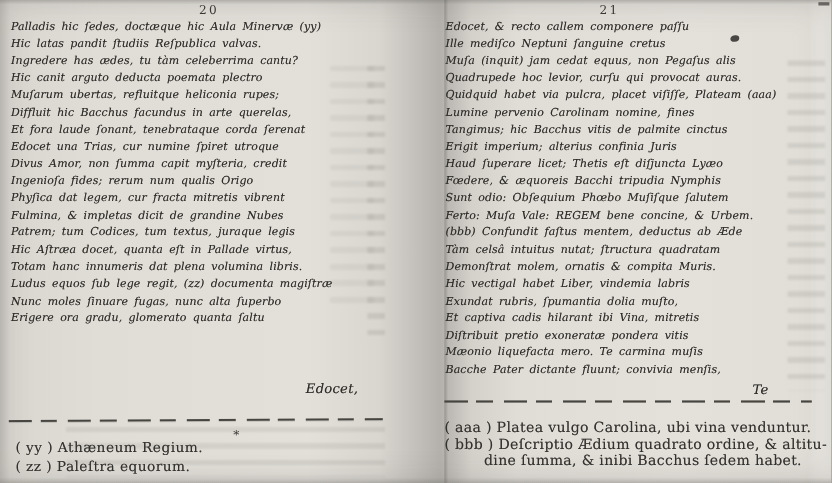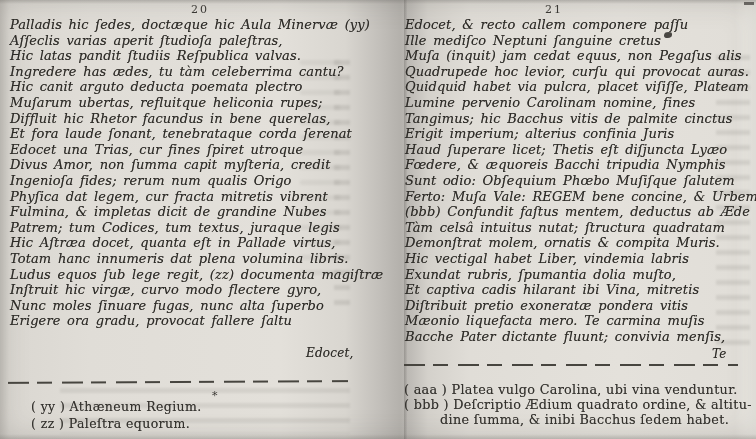--- a/index.html
+++ b/index.html
@@ -26,55 +26,55 @@
     filter:blur(.6px);
   }
   .page{position:absolute;top:0;height:439px;}
   .page-left{left:0;width:360px;}
   .page-right{left:402px;width:338px;}
 
   .pagenum{
     position:absolute;top:3px;font-size:11px;letter-spacing:2px;
     color:#3a3834;font-style:normal;
   }
-  .pagenum-left{left:191px;}
+  .pagenum-left{left:181px;}
   .pagenum-right{left:143px;}
 
   .poem{position:absolute;top:17px;left:0;}
   .page-left .poem{left:10px;}
   .page-right .poem{left:3px;}
   .poem .poem-line{
-    font-style:italic;font-size:13px;line-height:15.6px;
+    font-style:italic;font-size:10px;line-height:15.6px;
     color:#2e2c28;letter-spacing:.1px;word-spacing:2.4px;white-space:nowrap;
     text-shadow:0 0 .4px rgba(46,44,40,.55);
   }
   .catchword{
     position:absolute;font-style:italic;font-size:12px;color:#2e2c28;
-    letter-spacing:.2px;text-shadow:0 0 .4px rgba(46,44,40,.5);margin-left:28px;
+    letter-spacing:.2px;text-shadow:0 0 .4px rgba(46,44,40,.5);
   }
   .catchword-left{left:278px;top:346px;}
   .catchword-right{left:282px;top:347px;}
 
   .rule{
     position:absolute;height:2px;
     background:repeating-linear-gradient(90deg,
       #47453f 0px, #47453f 21px, rgba(71,69,63,0) 21px, rgba(71,69,63,0) 29px,
       #47453f 29px, #47453f 44px, rgba(71,69,63,0) 44px, rgba(71,69,63,0) 54px);
     filter:blur(.2px);
   }
   .rule-left{left:8px;top:381px;width:340px;transform:rotate(-.3deg);}
   .rule-right{left:2px;top:364px;width:334px;}
 
   .asterisk{
     position:absolute;left:212px;top:389px;font-size:11px;color:#3a3834;
     font-style:normal;
   }
 
   .footnotes{position:absolute;font-style:normal;color:#34322e;}
-  .footnotes-left{left:14px;top:399px;font-size:12.5px;line-height:16.5px;letter-spacing:.4px;margin-left:17px;}
+  .footnotes-left{left:14px;top:399px;font-size:12.5px;line-height:16.5px;letter-spacing:.4px;}
   .footnotes-right{left:2px;top:382px;font-size:12.8px;line-height:15.2px;letter-spacing:.3px;}
   .footnotes .footnote-line{white-space:nowrap;text-shadow:0 0 .4px rgba(52,50,46,.5);}
   .footnotes-right .footnote-line:nth-child(3){margin-left:36px;}
 
   
   .ghost{
     position:absolute;opacity:.16;filter:blur(1px);
     background:repeating-linear-gradient(180deg,
       #6e6c66 0px, #6e6c66 5px, transparent 5px, transparent 15px);
   }
@@ -102,39 +102,37 @@
   <div class="ghost ghost-top-left"></div>
   <div class="gutter-line"></div>
   <div class="ink-blot"></div>
   <div class="edge-mark"></div>
 
   <div class="page page-left">
     <div class="pagenum pagenum-left">20</div>
 
     <div class="poem">
         <div class="poem-line">Palladis hic ſedes, doctæque hic Aula Minervæ (yy)</div>
-        <div class="poem-line">Aſſeclis varias aperit ſtudioſa paleſtras,</div>
         <div class="poem-line">Hic latas pandit ſtudiis Reſpublica valvas.</div>
         <div class="poem-line">Ingredere has ædes, tu tàm celeberrima cantu?</div>
         <div class="poem-line">Hic canit arguto deducta poemata plectro</div>
         <div class="poem-line">Muſarum ubertas, refluitque heliconia rupes;</div>
-        <div class="poem-line">Diffluit hic Rhetor facundus in bene querelas,</div>
+        <div class="poem-line">Diffluit hic Bacchus facundus in arte querelas,</div>
         <div class="poem-line">Et fora laude ſonant, tenebrataque corda ſerenat</div>
-        <div class="poem-line">Edocet una Trias, cur fines ſpiret utroque</div>
+        <div class="poem-line">Edocet una Trias, cur numine ſpiret utroque</div>
         <div class="poem-line">Divus Amor, non ſumma capit myſteria, credit</div>
         <div class="poem-line">Ingenioſa fides; rerum num qualis Origo</div>
         <div class="poem-line">Phyſica dat legem, cur fracta mitretis vibrent</div>
         <div class="poem-line">Fulmina, &amp; impletas dicit de grandine Nubes</div>
         <div class="poem-line">Patrem; tum Codices, tum textus, juraque legis</div>
         <div class="poem-line">Hic Aſtræa docet, quanta eſt in Pallade virtus,</div>
         <div class="poem-line">Totam hanc innumeris dat plena volumina libris.</div>
         <div class="poem-line">Ludus equos ſub lege regit, (zz) documenta magiſtræ</div>
-        <div class="poem-line">Inſtruit hic virgæ, curvo modo flectere gyro,</div>
         <div class="poem-line">Nunc moles ſinuare fugas, nunc alta ſuperbo</div>
-        <div class="poem-line">Erigere ora gradu, provocat fallere ſaltu</div>
+        <div class="poem-line">Erigere ora gradu, glomerato quanta ſaltu</div>
       </div>
 
     <div class="catchword catchword-left">Edocet,</div>
 
     <div class="rule rule-left"></div>
 
     <div class="asterisk">*</div>
 
     <div class="footnotes footnotes-left">
         <div class="footnote-line">( yy ) Athæneum Regium.</div>

